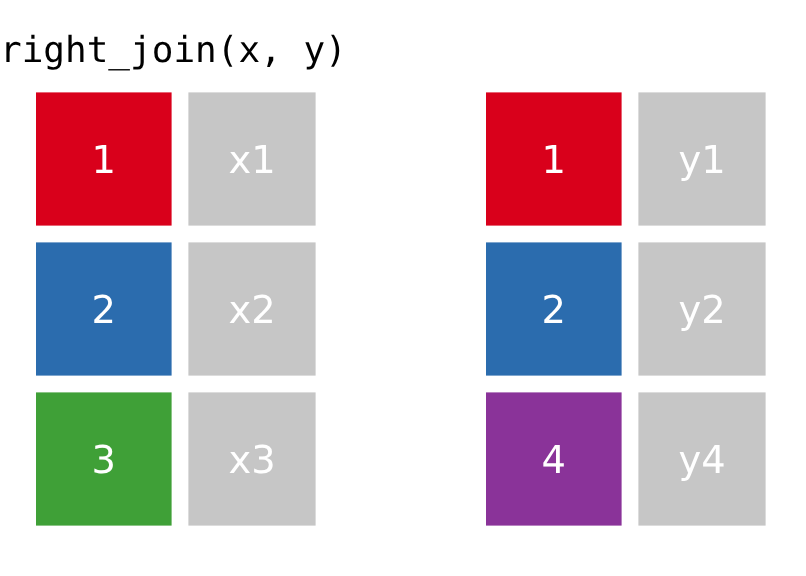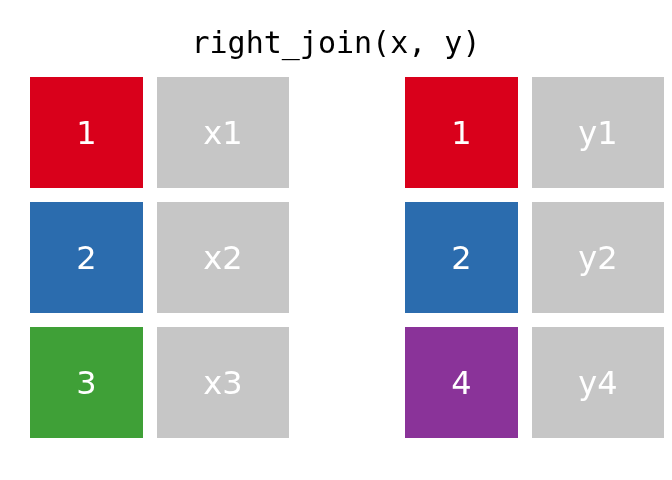--- a/index.html
+++ b/index.html
@@ -13,21 +13,20 @@
     height: 480px;
     background: #ffffff;
     overflow: hidden;
     font-family: "DejaVu Sans", sans-serif;
   }
   #title {
     position: absolute;
     left: 0;
     top: 24px;
     width: 672px;
-    text-align: center;
     font-family: "DejaVu Sans Mono", monospace;
     font-size: 30px;
     line-height: 38px;
     color: #000000;
     letter-spacing: 0px;
     white-space: pre;
   }
   .table {
     position: absolute;
     top: 77px;
@@ -50,21 +49,21 @@
     justify-content: center;
     color: #ffffff;
     font-size: 32px;
     font-family: "DejaVu Sans", sans-serif;
     line-height: 1;
     user-select: none;
   }
   .cell-key { left: 0; }
   .cell-val {
     left: 127px;
-    width: 132px;
+    width: 106px;
     background: #c6c6c6;
   }
 </style>
 </head>
 <body style="background: rgb(255, 255, 255);">
 
 <div id="canvas" style="background: rgb(255, 255, 255);">
 
   <div id="title">right_join(x, y)</div>
 

